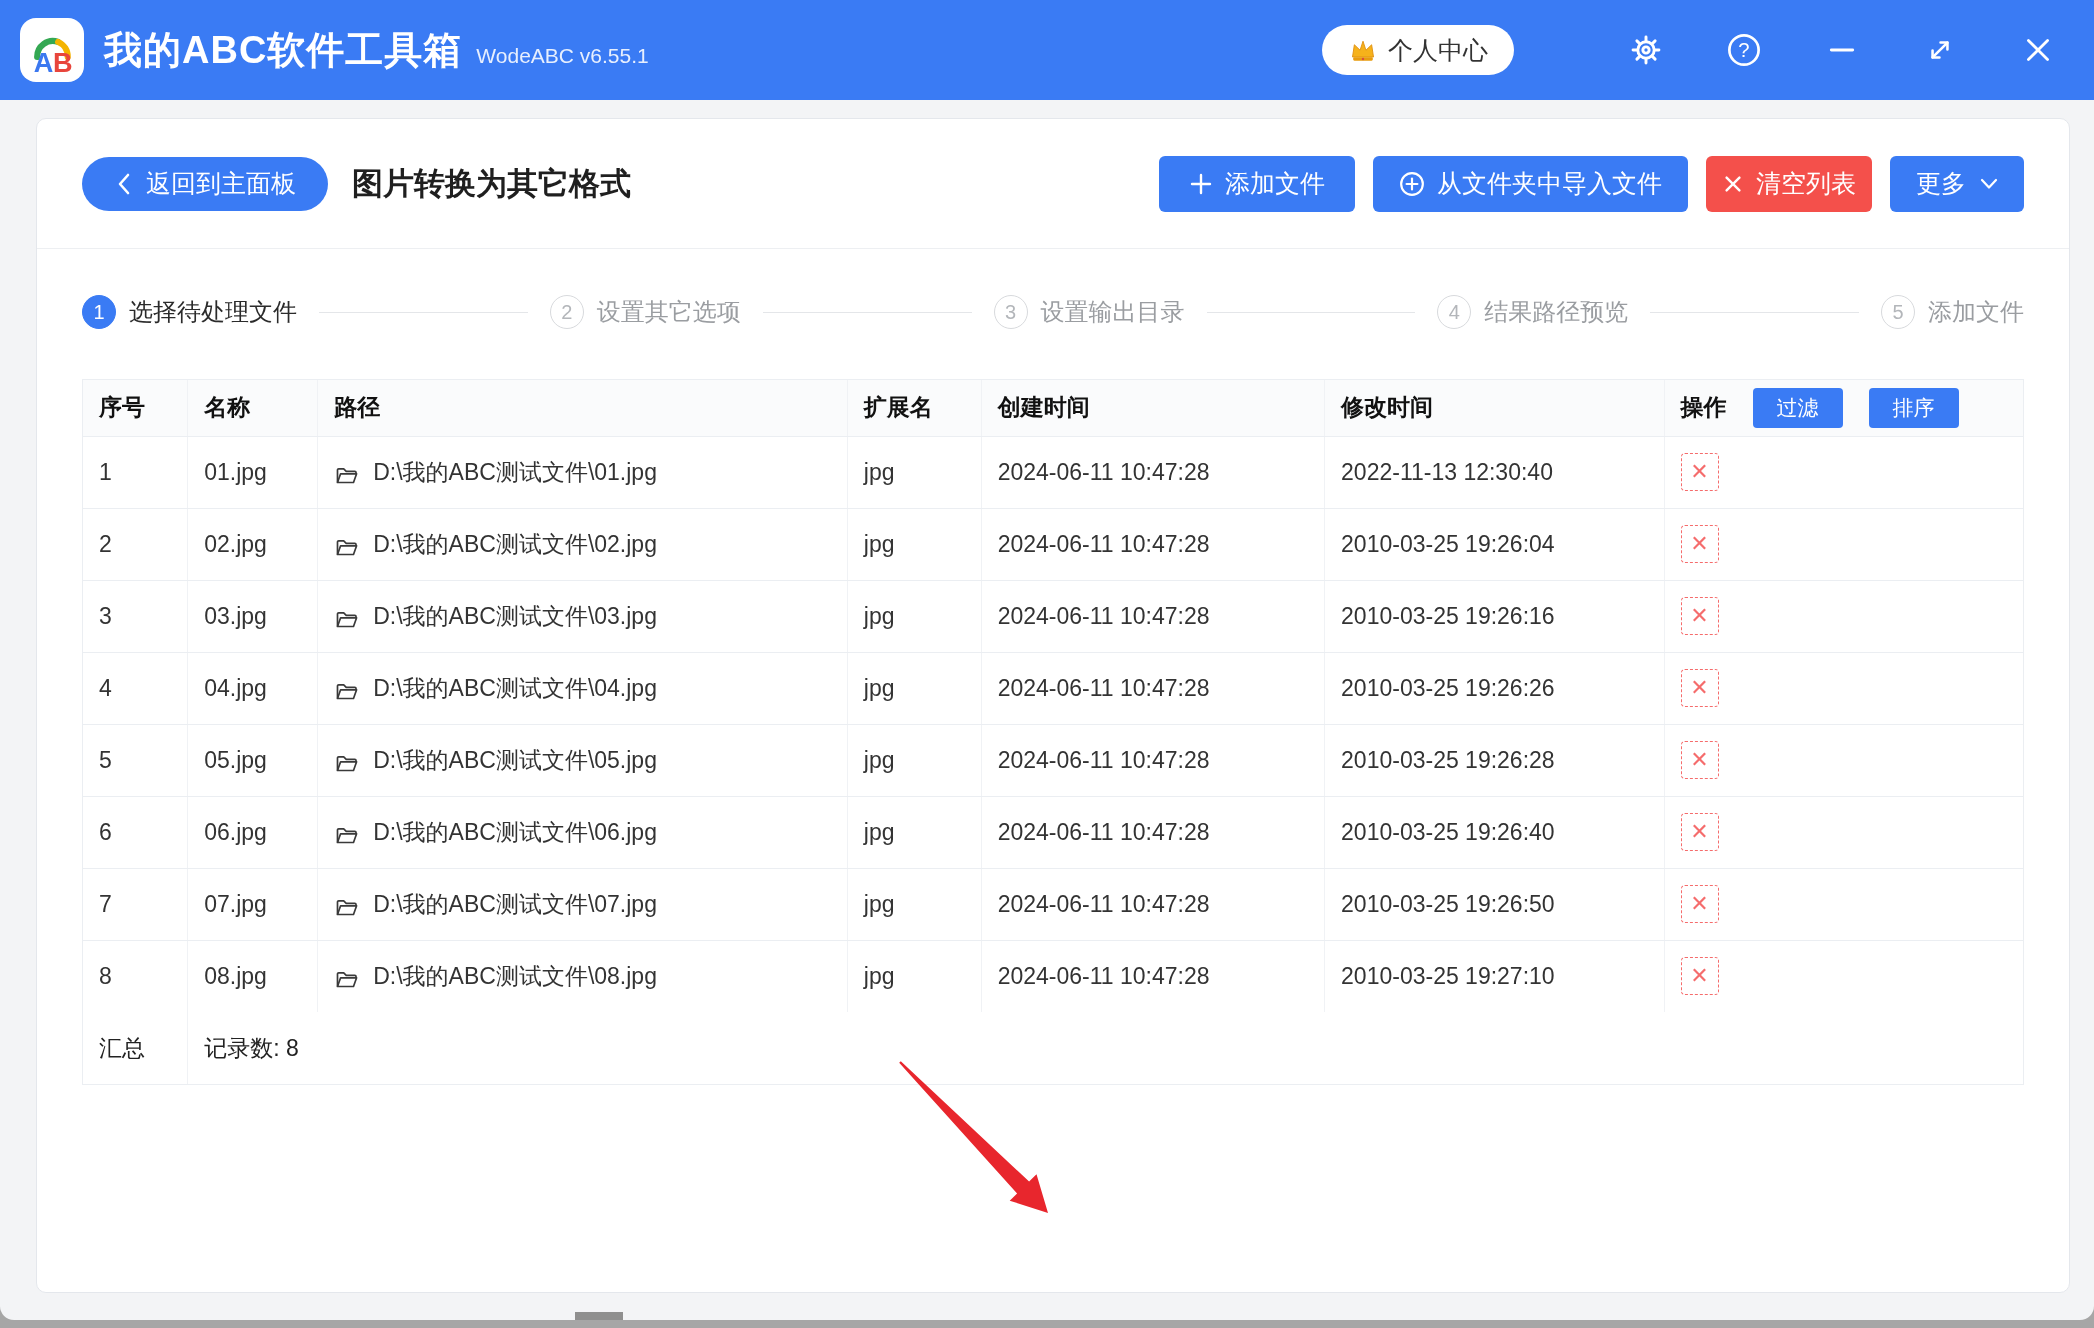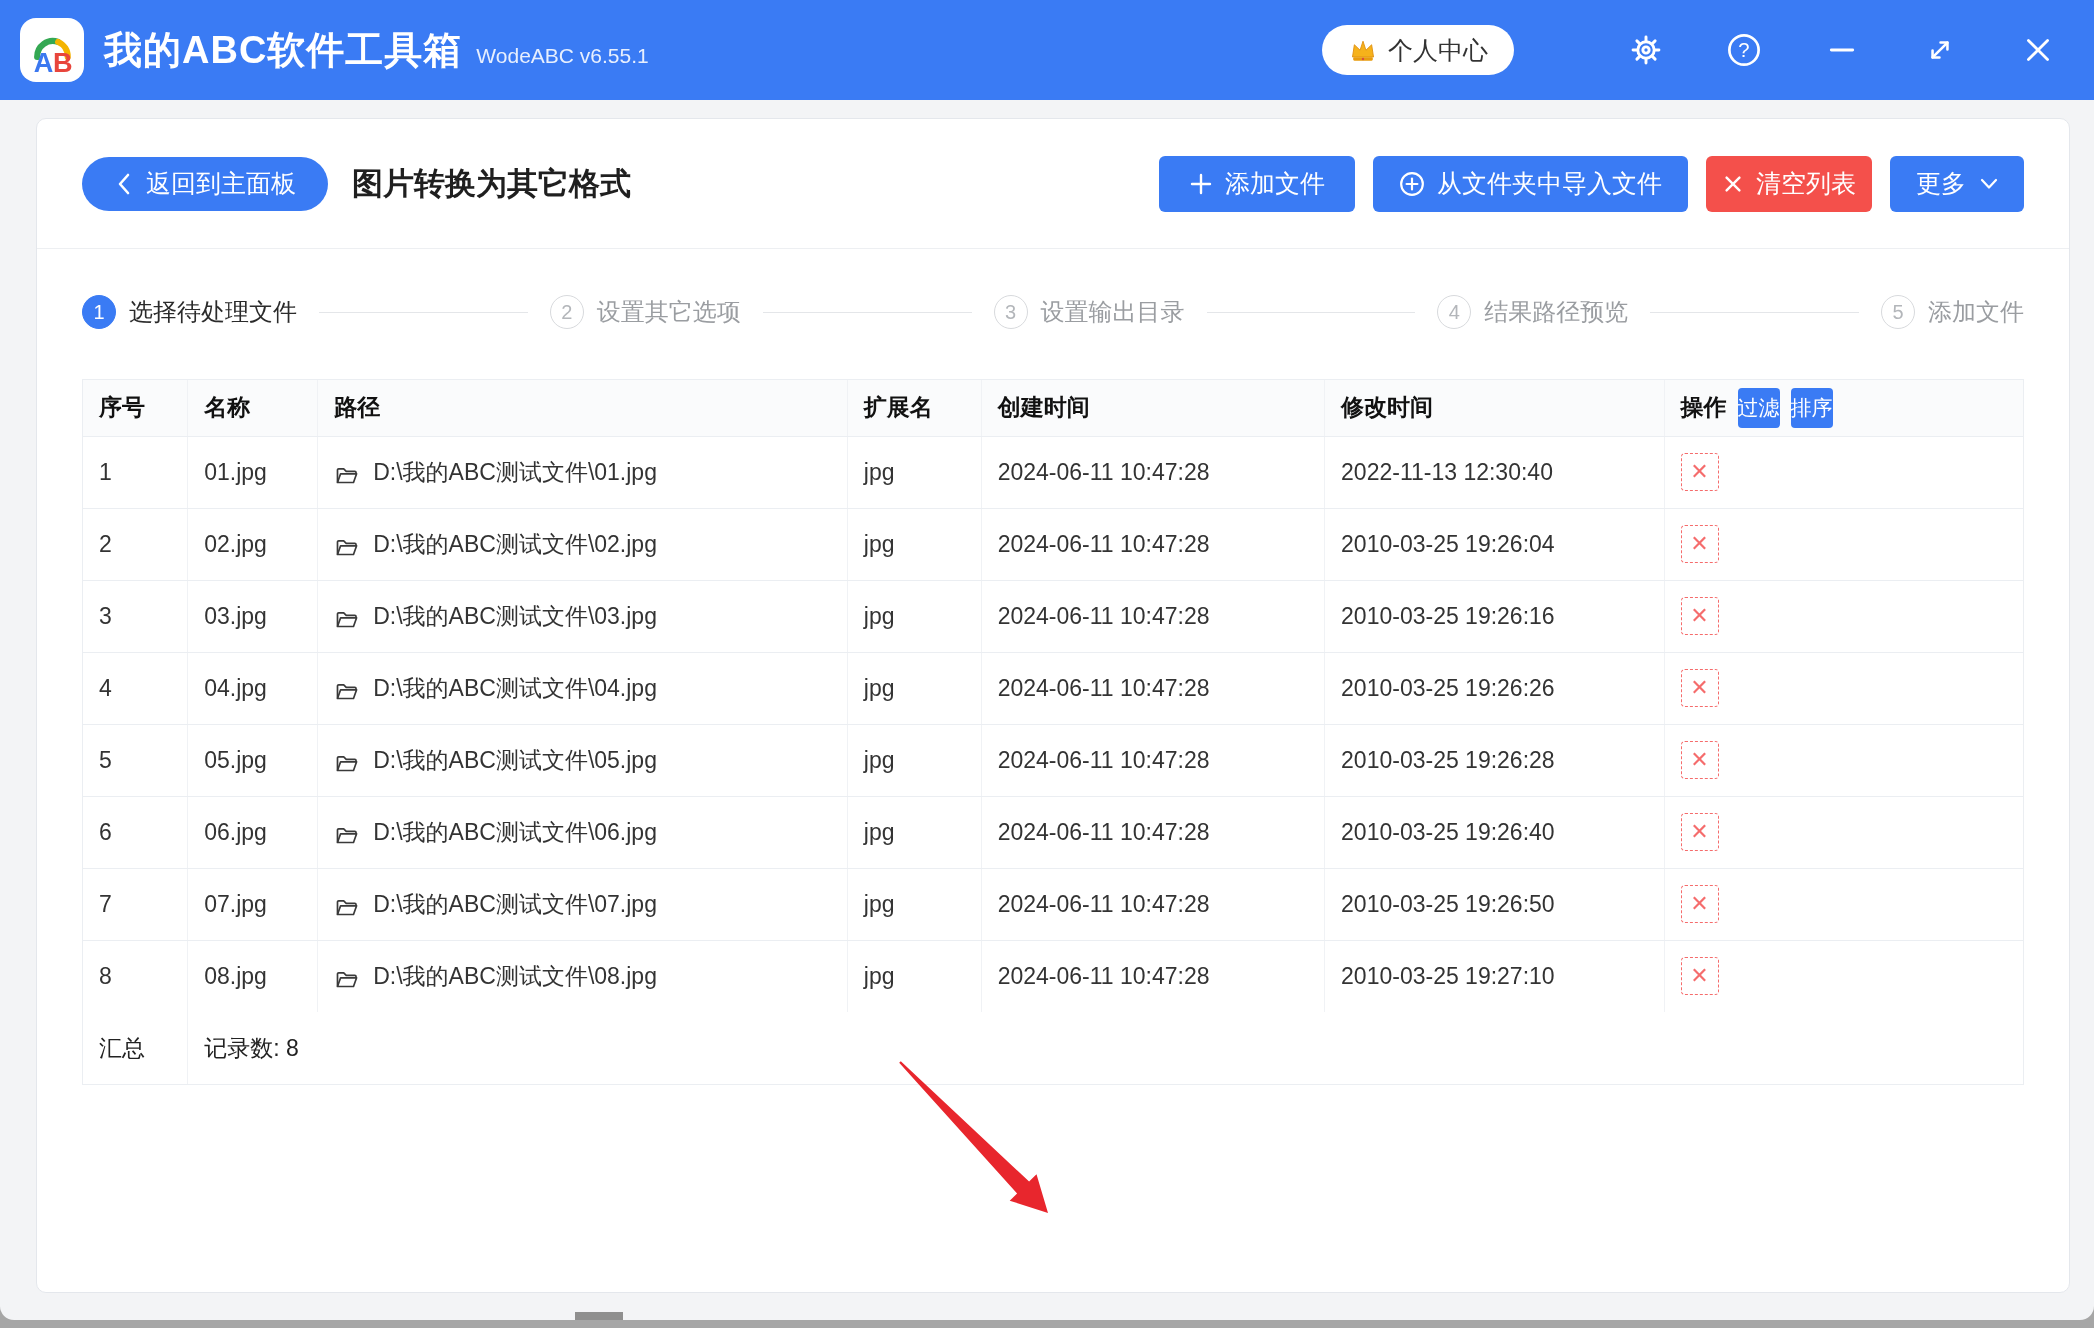--- a/index.html
+++ b/index.html
@@ -79,21 +79,21 @@
   }
   td {
     height:72px; padding:0 16px; border-bottom:1px solid #ebeef2;
     border-right:1px solid #f0f2f5; overflow:hidden; white-space:nowrap;
   }
   th:last-child, td:last-child { border-right:none; }
   tr:last-child td { border-bottom:none; }
   .actions-head { display:flex; align-items:center; }
   .mini-btn {
     background:#3a7bf4; color:#fff; border:none; cursor:pointer; font-family:inherit;
-    font-size:21px; border-radius:4px; padding:6px 0; margin-left:11px;
+    font-size:21px; border-radius:4px; padding:6px 24px; margin-left:26px;
   }
   .path-cell { display:flex; align-items:flex-end; gap:13px; }
   .del-btn {
     width:38px; height:38px; border:1px dashed #f56c6c; background:#fff;
     color:#f56c6c; font-size:22px; border-radius:4px; cursor:pointer;
     display:flex; align-items:center; justify-content:center; font-family:inherit;
   }
   .sum-label { font-size:23px; color:#222; }
   
   .annot-arrow { position:absolute; left:880px; top:1045px; z-index:9; pointer-events:none; }

